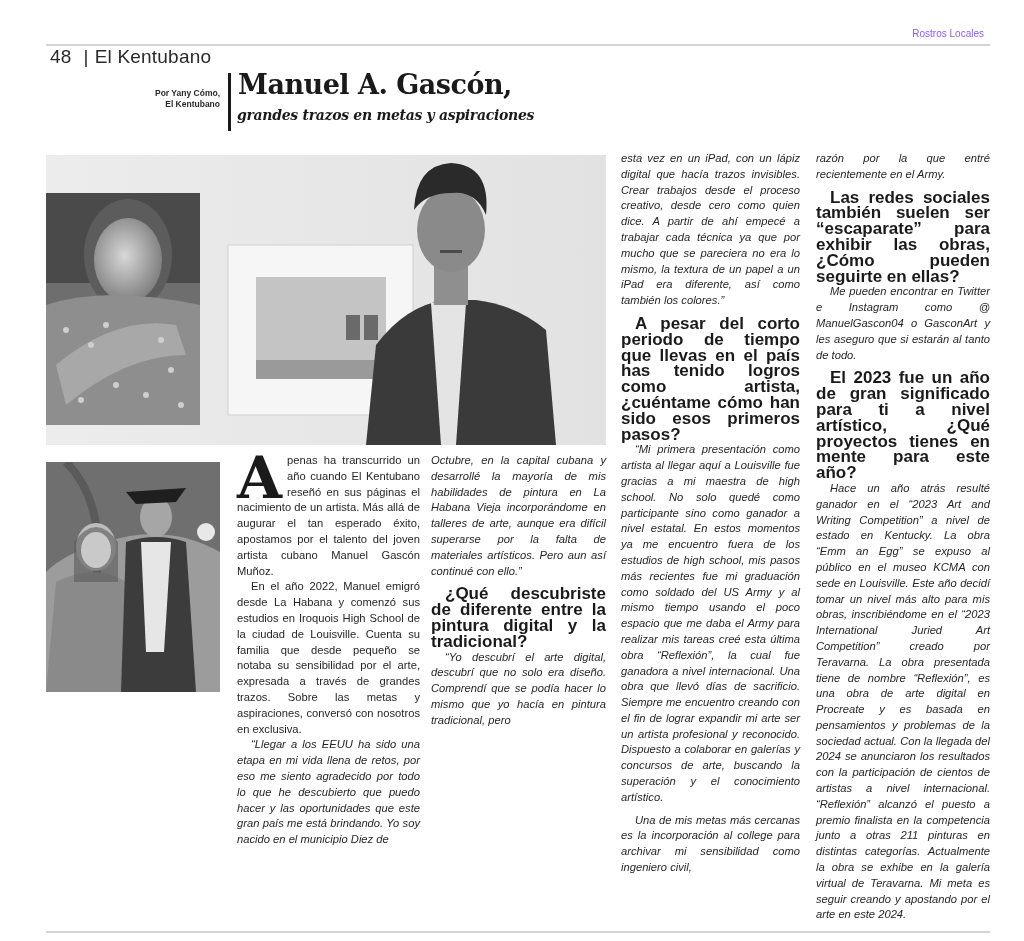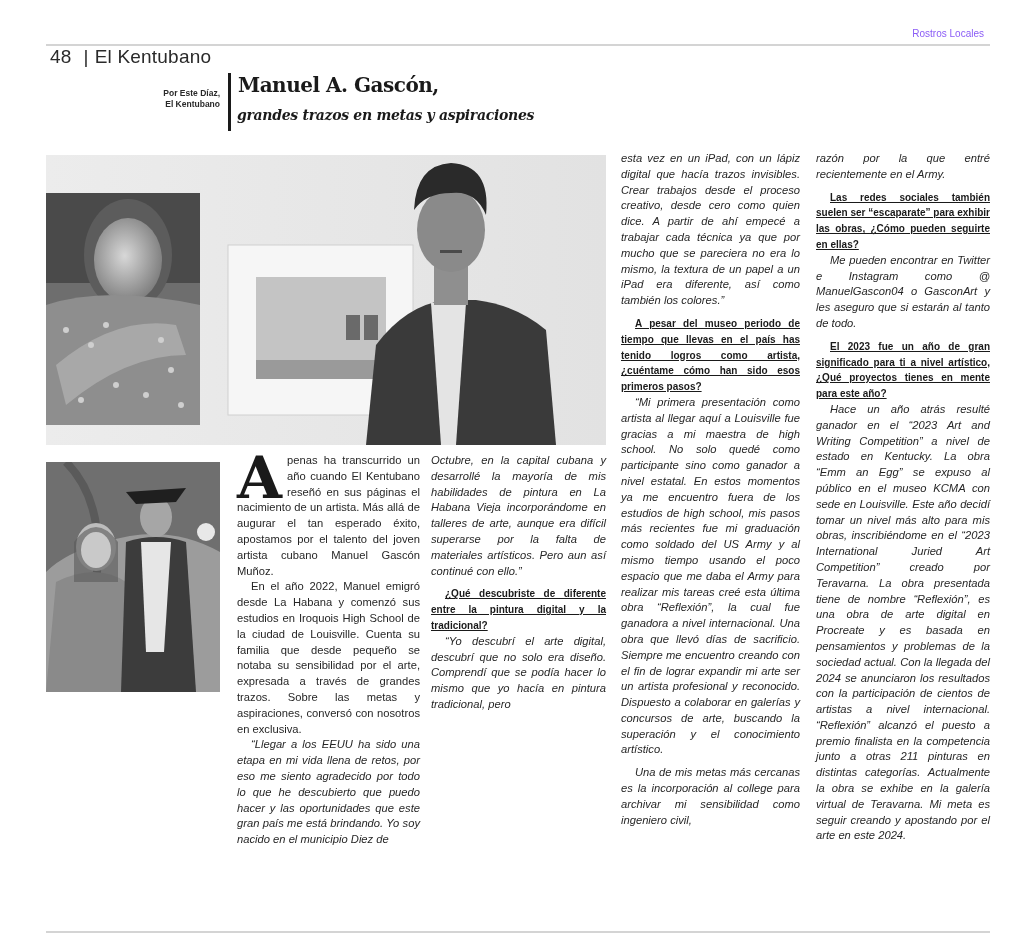--- a/index.html
+++ b/index.html
@@ -4,49 +4,49 @@
 <style>
   html, body { margin: 0; padding: 0; background: #ffffff; }
   body { width: 1024px; height: 941px; position: relative; overflow: hidden; color: #1e1e1e; font-family: "Liberation Sans", sans-serif; }
   .top-rule { position: absolute; left: 46px; top: 44px; width: 944px; height: 2px; background: #d4d4d4; }
   .bottom-rule { position: absolute; left: 46px; top: 931px; width: 944px; height: 2px; background: #d4d4d4; }
   .folio { position: absolute; left: 50px; top: 46px; font-size: 19px; color: #2a2a2a; letter-spacing: 0.2px; }
   .folio .sep { margin: 0 6px 0 12px; }
   .section { position: absolute; right: 40px; top: 28px; font-size: 10px; color: #8b5cf6; }
   .byline { position: absolute; left: 130px; top: 88px; width: 90px; text-align: right; font-size: 8.5px; font-weight: bold; line-height: 11px; color: #2a2a2a; }
   .vbar { position: absolute; left: 228px; top: 73px; width: 3px; height: 58px; background: #1a1a1a; }
-  .headline { position: absolute; left: 238px; top: 70px; font-family: "DejaVu Serif", serif; font-weight: bold; font-size: 20px; line-height: 30px; color: #1a1a1a; letter-spacing: -0.5px; }
+  .headline { position: absolute; left: 238px; top: 70px; font-family: "DejaVu Serif", serif; font-weight: bold; font-size: 27px; line-height: 30px; color: #1a1a1a; letter-spacing: -0.5px; }
   .subhead { position: absolute; left: 237px; top: 101px; font-family: "DejaVu Serif", serif; font-weight: bold; font-style: italic; font-size: 14px; line-height: 28px; color: #1a1a1a; letter-spacing: -0.3px; }
 
   .photo-main { position: absolute; left: 46px; top: 155px; width: 560px; height: 290px; background: #e9e9e9; overflow: hidden; }
   .photo-small { position: absolute; left: 46px; top: 462px; width: 174px; height: 230px; background: #8a8a8a; overflow: hidden; }
 
   .col { position: absolute; font-size: 11.2px; line-height: 15.8px; text-align: justify; color: #262626; }
   .col p { margin: 0; text-indent: 14px; }
   .col p.noindent { text-indent: 0; }
   .col p.q { font-style: italic; }
-  .col p.h { font-weight: bold; font-size: 10px; line-height: 15.8px; margin-top: 7px; color: #1a1a1a; text-decoration: underline; }
+  .col p.h { font-weight: bold; font-size: 17px; line-height: 15.8px; margin-top: 7px; color: #1a1a1a; }
   .col p.gap { margin-top: 7px; }
   .c1 { left: 237px; top: 453px; width: 183px; }
   .c2 { left: 431px; top: 453px; width: 175px; }
   .c3 { left: 621px; top: 151px; width: 179px; }
   .c4 { left: 816px; top: 151px; width: 174px; }
   .dropcap { float: left; font-family: "DejaVu Serif", serif; font-weight: bold; font-size: 58px; line-height: 46px; margin: 2px 5px -2px 0; color: #1a1a1a; }
 </style>
 </head>
 <body>
 
 <div class="top-rule"></div>
 <div class="folio">
   <span>48</span><span class="sep">|</span><span>El Kentubano</span>
 </div>
 <div class="section">Rostros Locales</div>
 
 <div class="byline">
-  <div>Por Este Díaz,</div>
+  <div>Por Yany Cómo,</div>
   <div>El Kentubano</div>
 </div>
 <div class="vbar"></div>
 <div class="headline">Manuel A. Gascón,</div>
 <div class="subhead">grandes trazos en metas y aspiraciones</div>
 
 <div class="photo-main">
   <svg width="560" height="290" viewBox="0 0 560 290">
     <defs>
       <radialGradient id="faceA" cx="0.45" cy="0.45" r="0.6">
@@ -123,21 +123,21 @@
 </div>
 
 <div class="col c2">
   <p class="q noindent">Octubre, en la capital cubana y desarrollé la mayoría de mis habilidades de pintura en La Habana Vieja incorporándome en talleres de arte, aunque era difícil superarse por la falta de materiales artísticos. Pero aun así continué con ello.”</p>
   <p class="h">¿Qué descubriste de diferente entre la pintura digital y la tradicional?</p>
   <p class="q">“Yo descubrí el arte digital, descubrí que no solo era diseño. Comprendí que se podía hacer lo mismo que yo hacía en pintura tradicional, pero</p>
 </div>
 
 <div class="col c3">
   <p class="q noindent">esta vez en un iPad, con un lápiz digital que hacía trazos invisibles. Crear trabajos desde el proceso creativo, desde cero como quien dice. A partir de ahí empecé a trabajar cada técnica ya que por mucho que se pareciera no era lo mismo, la textura de un papel a un iPad era diferente, así como también los colores.”</p>
-  <p class="h">A pesar del museo periodo de tiempo que llevas en el país has tenido logros como artista, ¿cuéntame cómo han sido esos primeros pasos?</p>
+  <p class="h">A pesar del corto periodo de tiempo que llevas en el país has tenido logros como artista, ¿cuéntame cómo han sido esos primeros pasos?</p>
   <p class="q">“Mi primera presentación como artista al llegar aquí a Louisville fue gracias a mi maestra de high school. No solo quedé como participante sino como ganador a nivel estatal. En estos momentos ya me encuentro fuera de los estudios de high school, mis pasos más recientes fue mi graduación como soldado del US Army y al mismo tiempo usando el poco espacio que me daba el Army para realizar mis tareas creé esta última obra “Reflexión”, la cual fue ganadora a nivel internacional. Una obra que llevó días de sacrificio. Siempre me encuentro creando con el fin de lograr expandir mi arte ser un artista profesional y reconocido. Dispuesto a colaborar en galerías y concursos de arte, buscando la superación y el conocimiento artístico.</p>
   <p class="q gap">Una de mis metas más cercanas es la incorporación al college para archivar mi sensibilidad como ingeniero civil,</p>
 </div>
 
 <div class="col c4">
   <p class="q noindent">razón por la que entré recientemente en el Army.</p>
   <p class="h">Las redes sociales también suelen ser “escaparate” para exhibir las obras, ¿Cómo pueden seguirte en ellas?</p>
   <p class="q">Me pueden encontrar en Twitter e Instagram como @ ManuelGascon04 o GasconArt y les aseguro que si estarán al tanto de todo.</p>
   <p class="h">El 2023 fue un año de gran significado para ti a nivel artístico, ¿Qué proyectos tienes en mente para este año?</p>
   <p class="q">Hace un año atrás resulté ganador en el “2023 Art and Writing Competition” a nivel de estado en Kentucky. La obra “Emm an Egg” se expuso al público en el museo KCMA con sede en Louisville. Este año decidí tomar un nivel más alto para mis obras, inscribiéndome en el “2023 International Juried Art Competition” creado por Teravarna. La obra presentada tiene de nombre “Reflexión”, es una obra de arte digital en Procreate y es basada en pensamientos y problemas de la sociedad actual. Con la llegada del 2024 se anunciaron los resultados con la participación de cientos de artistas a nivel internacional. “Reflexión” alcanzó el puesto a premio finalista en la competencia junto a otras 211 pinturas en distintas categorías. Actualmente la obra se exhibe en la galería virtual de Teravarna. Mi meta es seguir creando y apostando por el arte en este 2024.</p>

